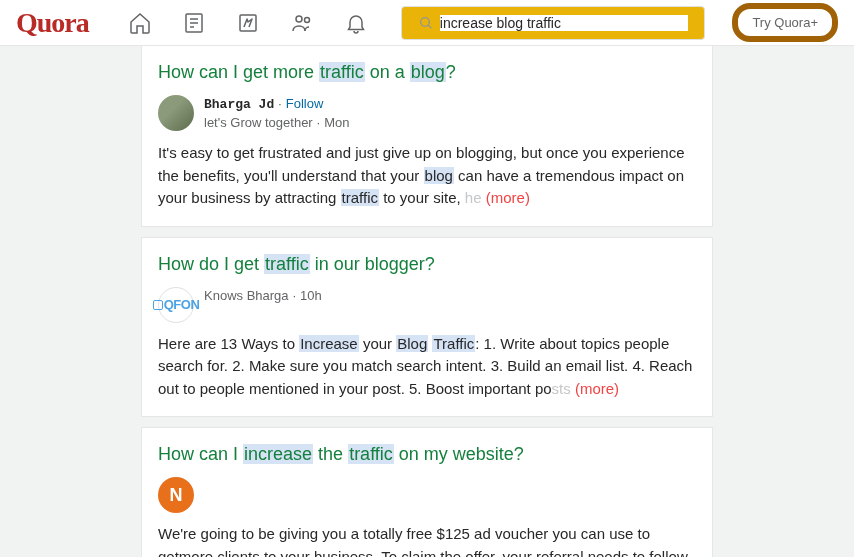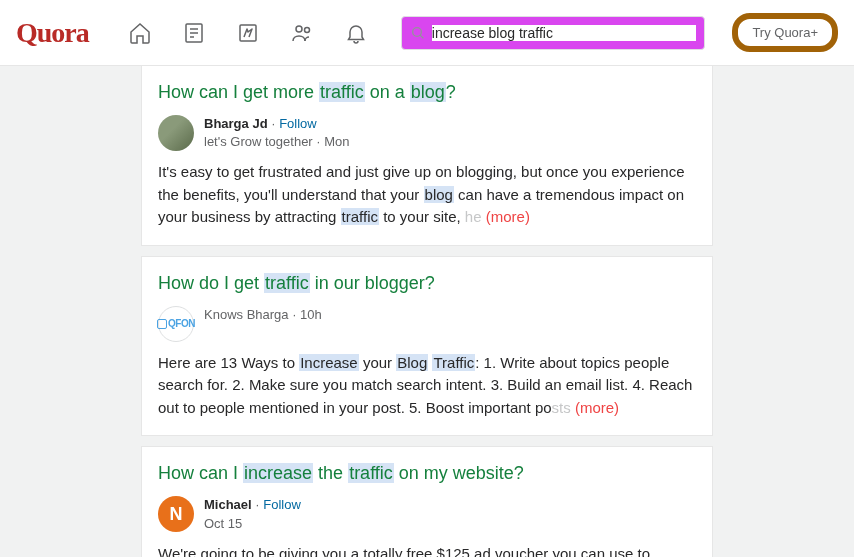--- a/index.html
+++ b/index.html
@@ -1,46 +1,46 @@
 <!DOCTYPE html>
 <html><head>
 <meta charset="utf-8">
 <style>
 *{margin:0;padding:0;box-sizing:border-box;}
 body{font-family:-apple-system,BlinkMacSystemFont,"Segoe UI",Helvetica,Arial,sans-serif;background:#f1f2f2;color:#282829;font-size:15px;}
-.topbar{background:#fff;border-bottom:1px solid #e6e6e6;height:66px;display:flex;align-items:center;padding:0 16px;gap:8px;}
+.topbar{background:#fff;border-bottom:1px solid #e6e6e6;height:46px;display:flex;align-items:center;padding:0 16px;gap:8px;}
 .logo{color:#b92b27;font-weight:bold;font-size:28px;font-family:Georgia,serif;letter-spacing:-1px;padding-right:16px;}
 .nav-icons{display:flex;gap:0;}
 .nav-icon{width:54px;height:51px;display:flex;align-items:center;justify-content:center;cursor:pointer;color:#636466;}
 .nav-icon svg{width:24px;height:24px;stroke:#636466;fill:none;stroke-width:1.5;}
 .search-wrap{flex:1;max-width:304px;margin-left:10px;}
-.search-box{display:flex;align-items:center;border:1px solid #dee0e1;border-radius:4px;height:34px;padding:0 8px;background:#d946ef;}
+.search-box{display:flex;align-items:center;border:1px solid #dee0e1;border-radius:4px;height:34px;padding:0 16px;background:#eab308;}
 .search-box svg{width:16px;height:16px;stroke:#939598;fill:none;stroke-width:2;margin-right:6px;}
 .search-input{border:none;outline:none;flex:1;font-size:14px;color:#282829;}
 .try-btn{margin-left:auto;border:6px solid #a16207;border-radius:18px;padding:6px 14px;font-size:13px;color:#636466;background:#fff;cursor:pointer;}
 .content{max-width:572px;margin:0 auto;padding-top:0;}
 .card{background:#fff;border:1px solid #e6e6e6;border-radius:0;padding:16px;margin-bottom:10px;}
 .card:first-child{border-top:none;margin-top:0;}
 .q-title{color:#15803d;font-weight:400;font-size:18px;margin-bottom:12px;cursor:pointer;}
 .q-title .hl{background:#d5e3f5;padding:0 1px;}
 .meta-row{display:flex;gap:10px;margin-bottom:10px;}
 .avatar{width:36px;height:36px;border-radius:50%;background:#ddd;flex-shrink:0;display:flex;align-items:center;justify-content:center;font-weight:bold;color:#fff;font-size:18px;}
 .avatar-img1{background:linear-gradient(135deg,#8a9a7a 40%,#5a6a4a);}
 .avatar-img2{background:#fff;border:1px solid #dee0e1;}
 .avatar-orange{background:#e8701a;}
 .meta-text{font-size:13px;line-height:1.4;}
-.author{font-weight:700;color:#282829;}
+.author{font-weight:700;color:#282829;font-family:Liberation Mono, monospace;}
 .dot{color:#636466;}
 .follow{color:#0369a1;cursor:pointer;}
 .subline{color:#636466;}
 .body-text{font-size:15px;line-height:1.5;color:#282829;position:relative;}
 .body-text .hl{background:#d5e3f5;padding:0 1px;}
 .fade-text{color:#c6c7c8;}
 .more{color:#ef4444;cursor:pointer;}
-.qfon-logo{font-size:10px;font-weight:bold;color:#4ba3e3;letter-spacing:-0.5px;display:flex;align-items:center;}
+.qfon-logo{font-size:13px;font-weight:bold;color:#4ba3e3;letter-spacing:-0.5px;display:flex;align-items:center;}
 .qfon-logo::before{content:"";width:8px;height:8px;border:1.5px solid #4ba3e3;border-radius:2px;margin-right:1px;}
 </style>
 </head>
 <body>
 
 <div class="topbar">
   <div class="logo">Quora</div>
   <div class="nav-icons">
     <div class="nav-icon">
       <svg viewBox="0 0 24 24">
@@ -122,23 +122,19 @@
       <span>Here are 13 Ways to </span><span class="hl">Increase</span><span> your </span><span class="hl">Blog</span><span> </span><span class="hl">Traffic</span><span>: 1. Write about topics people search for. 2. Make sure you match search intent. 3. Build an email list. 4. Reach out to people mentioned in your post. 5. Boost important po</span><span class="fade-text">sts</span> <span class="more">(more)</span>
     </div>
   </div>
 
   <div class="card">
     <div class="q-title">
       <span>How can I </span><span class="hl">increase</span><span> the </span><span class="hl">traffic</span><span> on my website?</span>
     </div>
     <div class="meta-row">
       <div class="avatar avatar-orange">N</div>
-      <div class="meta-text">
-        <div><span class="author">Michael</span> <span class="dot">·</span> <span class="follow">Follow</span></div>
-        <div class="subline">Oct 15</div>
-      </div>
     </div>
     <div class="body-text">
       <span>We're going to be giving you a totally free $125 ad voucher you can use to getmore clients to your business. To claim the offer, your referral needs to follow the steps on the offer page, which are: 1. Open a Microsoft Ad</span> 
     </div>
   </div>
 
 </div>
 
 </body></html>

